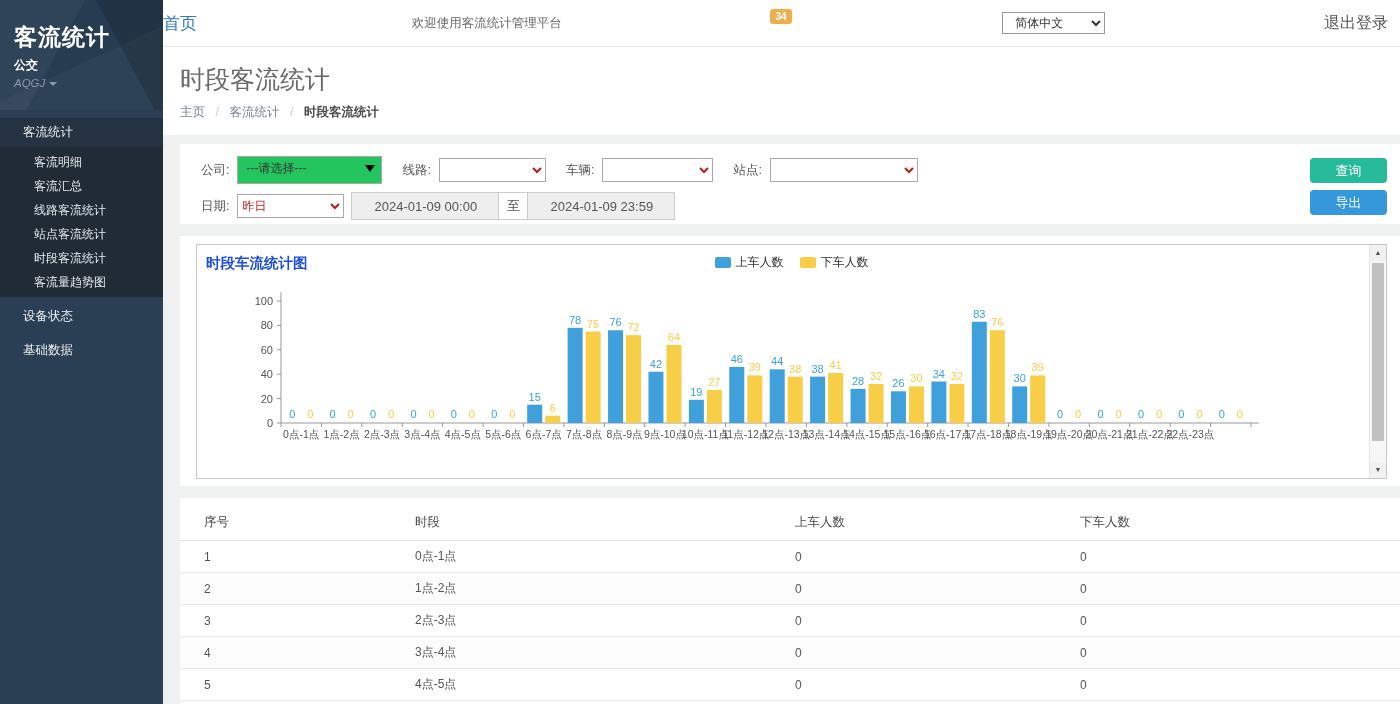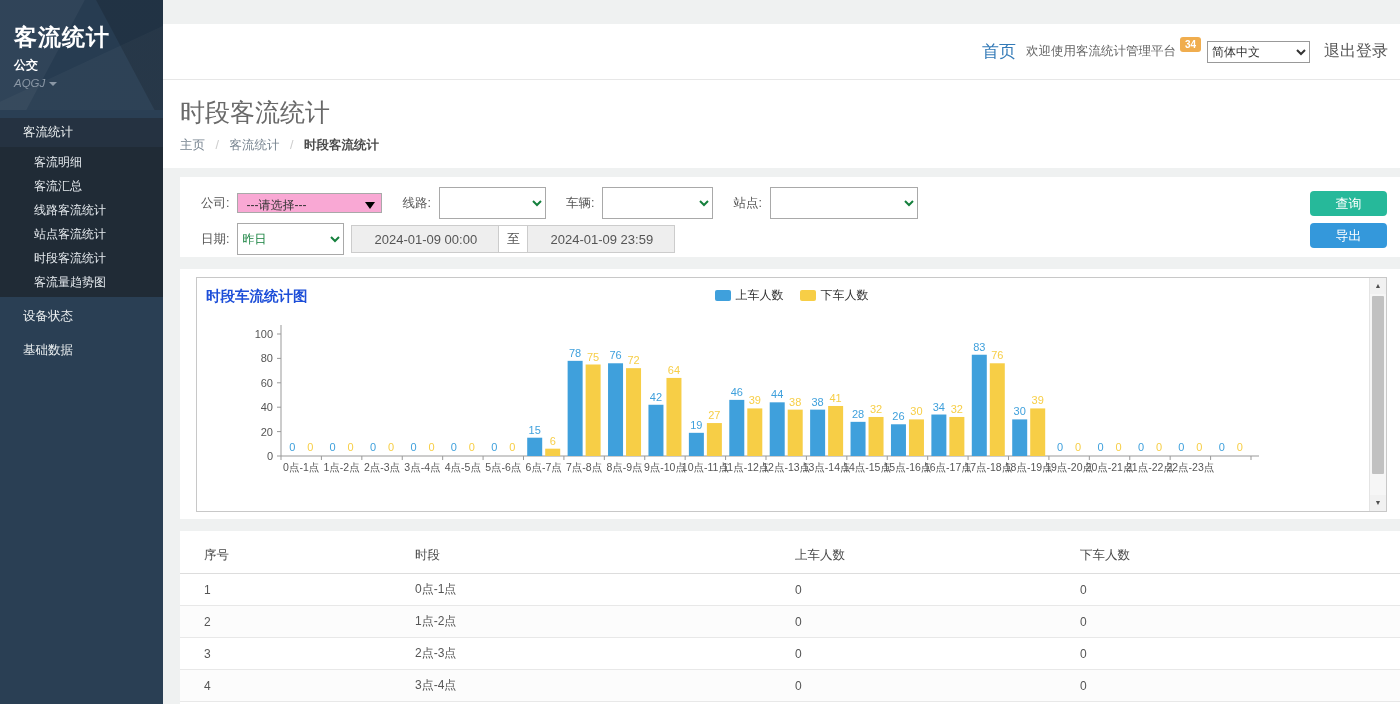--- a/index.html
+++ b/index.html
@@ -40,35 +40,35 @@
   .submenu-item {
     height:24px; line-height:24px; padding-left:34px;
     color:#e7ecf0; font-size:12px; cursor:pointer;
   }
   .menu-parent.spaced { margin-top:5px; }
 
   
   .main { margin-left:163px; height:704px; }
 
   .topnav {
-    height:56px; background:#fff; border-bottom:1px solid #e7e7e7;
-    display:flex; align-items:center; justify-content:flex-end;
+    height:47px; background:#fff; border-bottom:1px solid #e7e7e7;
+    display:flex; align-items:center; justify-content:space-between;
     padding-right:12px;
-    margin-top:24px;
   }
   .home-link { color:#337ab7; font-size:17px; margin-right:10px; cursor:pointer; }
   .welcome-text { color:#666; font-size:12.5px; }
   .count-badge {
     background:#f0ad4e; color:#fff; font-size:10px; font-weight:bold;
     border-radius:3px; padding:2px 5px; margin:-14px 6px 0 4px;
   }
   .lang-select {
     width:103px; height:22px; font-size:12px; color:#333;
     border:1px solid #999; background:#fff; margin-right:14px;
     font-family:inherit;
+    padding-left:8px;
   }
   .logout-link { color:#555; font-size:16px; cursor:pointer; }
 
   .title-section { background:#fff; padding:16px 0 14px 17px; }
   .page-title { color:#696969; font-size:25px; font-weight:400; }
   .breadcrumb { margin-top:8px; font-size:12.5px; color:#76838f; }
   .breadcrumb .crumb { cursor:pointer; }
   .breadcrumb .sep { color:#ccc; margin:0 7px; }
   .breadcrumb .current { color:#4a4a4a; font-weight:bold; }
 
@@ -77,32 +77,32 @@
   
   .filter-card {
     position:relative; background:#fff; height:80px; padding:14px 0 0 21px;
   }
   .filter-row { display:flex; align-items:center; height:24px; }
   .filter-row + .filter-row { margin-top:10px; height:28px; }
   .f-label { color:#555; font-size:12.5px; margin-right:8px; }
   .f-group { display:flex; align-items:center; }
   .f-group + .f-group { margin-left:20px; }
   .company-select {
-    position:relative; width:145px; height:20px; line-height:22px;
-    border:1px solid #a9a9a9; background:#f9a8d4; font-size:12px; color:#333;
+    position:relative; width:145px; height:28px; line-height:22px;
+    border:1px solid #a9a9a9; background:#22c55e; font-size:12px; color:#333;
     padding:0 20px 0 8px; cursor:pointer;
   }
   .company-select .black-caret {
     position:absolute; right:6px; top:8px; width:0; height:0;
     border-left:5px solid transparent; border-right:5px solid transparent;
     border-top:7px solid #000;
   }
   select.plain {
-    height:32px; border:1px solid #a9a9a9; background:#fff;
-    font-size:12px; color:#15803d; font-family:inherit;
+    height:24px; border:1px solid #a9a9a9; background:#fff;
+    font-size:12px; color:#b91c1c; font-family:inherit;
   }
   .w-line { width:107px; } .w-vehicle { width:111px; } .w-station { width:148px; }
   .date-preset { width:107px; height:28px; }
   .date-input {
     width:148px; height:28px; border:1px solid #ccc; background:#eee;
     color:#555; font-size:13px; padding:0 0 0 22px; font-family:inherit;
   }
   .range-sep {
     width:28px; height:28px; line-height:26px; text-align:center;
     border-top:1px solid #ccc; border-bottom:1px solid #ccc;

